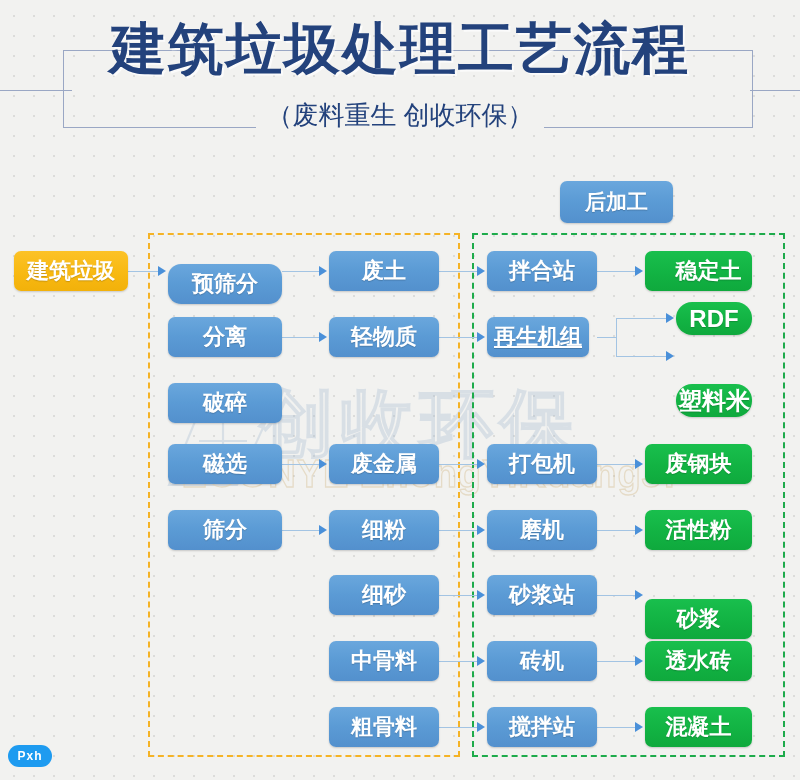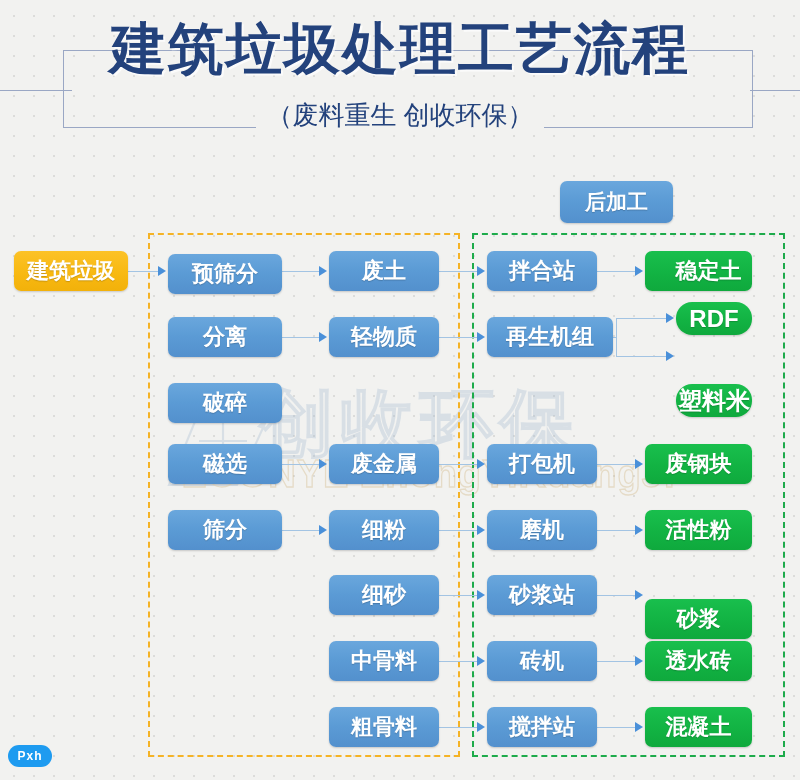--- a/index.html
+++ b/index.html
@@ -115,21 +115,21 @@
   <div class="zone zone-post"></div>
 
   <div class="node blue cap" style="left:560px;top:181px;width:113px;height:42px;">
     <span>后加工</span>
   </div>
 
   <div class="node orange n" style="left:14px;top:251px;width:114px;height:40px;">
     <span>建筑垃圾</span>
   </div>
 
-  <div class="node blue n" style="left:168px;top:254px;width:114px;height:40px;">
+  <div class="node blue n" style="left:168px;top:264px;width:114px;height:40px;border-radius:13px;">
     <span>预筛分</span>
     </div>
   <div class="node blue n" style="left:168px;top:317px;width:114px;height:40px;">
     <span>分离</span>
     </div>
   <div class="node blue n" style="left:168px;top:383px;width:114px;height:40px;">
     <span>破碎</span>
     </div>
   <div class="node blue n" style="left:168px;top:444px;width:114px;height:40px;">
     <span>磁选</span>
@@ -156,21 +156,21 @@
   <div class="node blue n" style="left:329px;top:641px;width:110px;height:40px;">
     <span>中骨料</span>
     </div>
   <div class="node blue n" style="left:329px;top:707px;width:110px;height:40px;">
     <span>粗骨料</span>
     </div>
 
   <div class="node blue n" style="left:487px;top:251px;width:110px;height:40px;">
     <span>拌合站</span>
     </div>
-  <div class="node blue n" style="left:487px;top:317px;width:126px;height:40px;">
+  <div class="node blue n" style="left:487px;top:317px;width:102px;height:40px;text-decoration:underline;">
     <span>再生机组</span>
     </div>
   <div class="node blue n" style="left:487px;top:444px;width:110px;height:40px;">
     <span>打包机</span>
     </div>
   <div class="node blue n" style="left:487px;top:510px;width:110px;height:40px;">
     <span>磨机</span>
     </div>
   <div class="node blue n" style="left:487px;top:575px;width:110px;height:40px;">
     <span>砂浆站</span>

